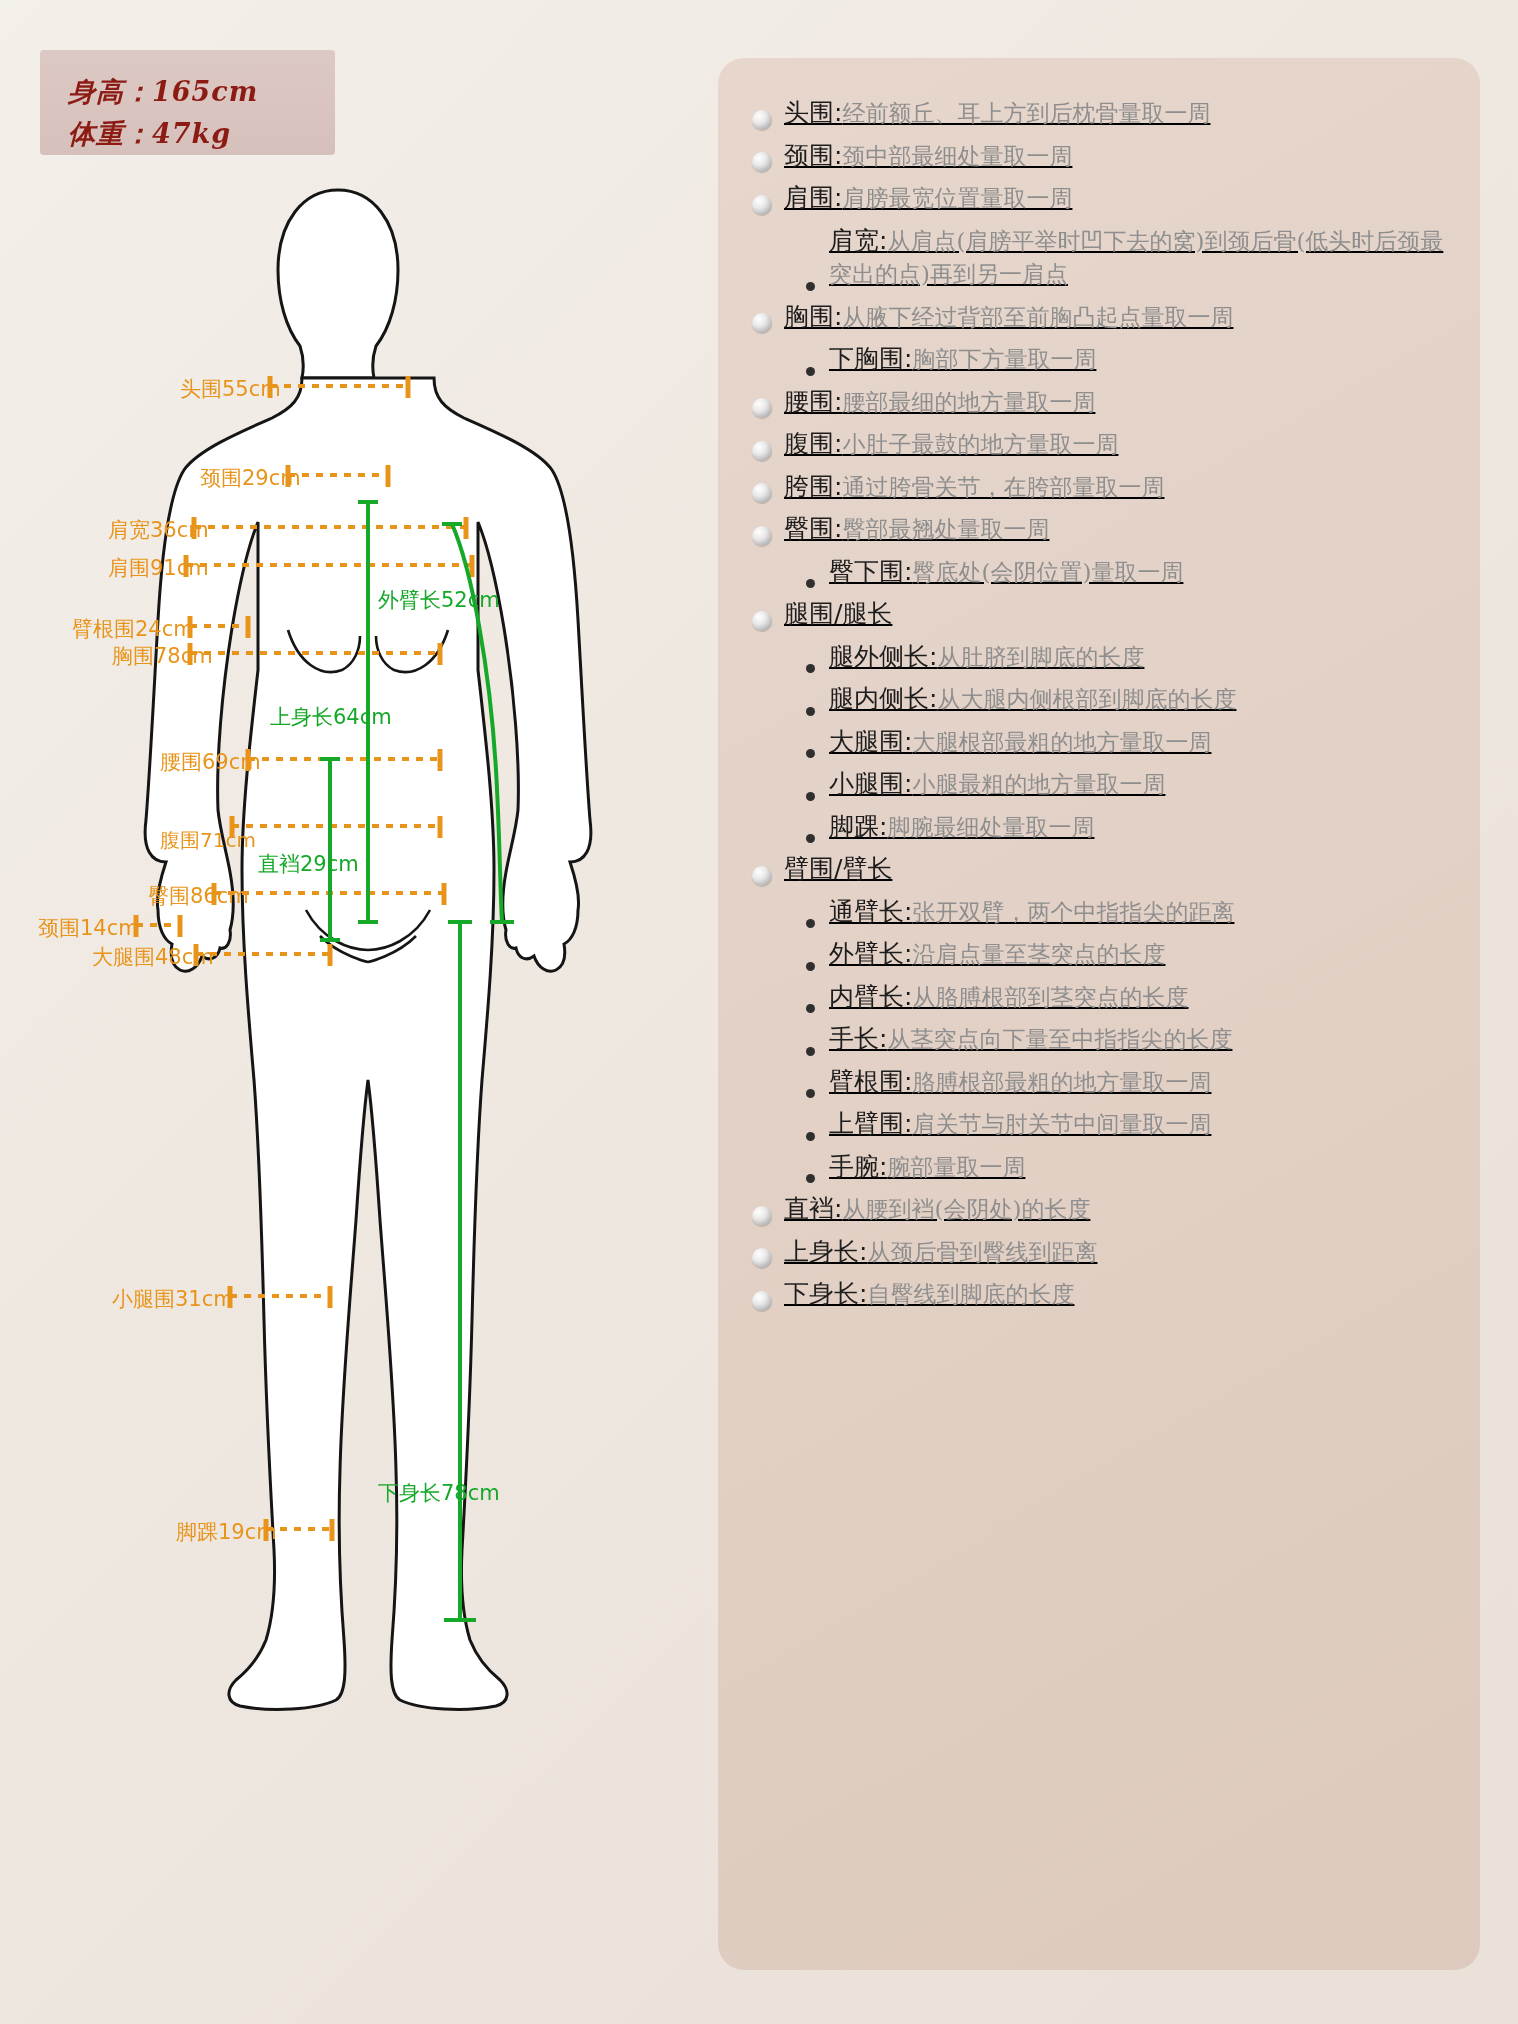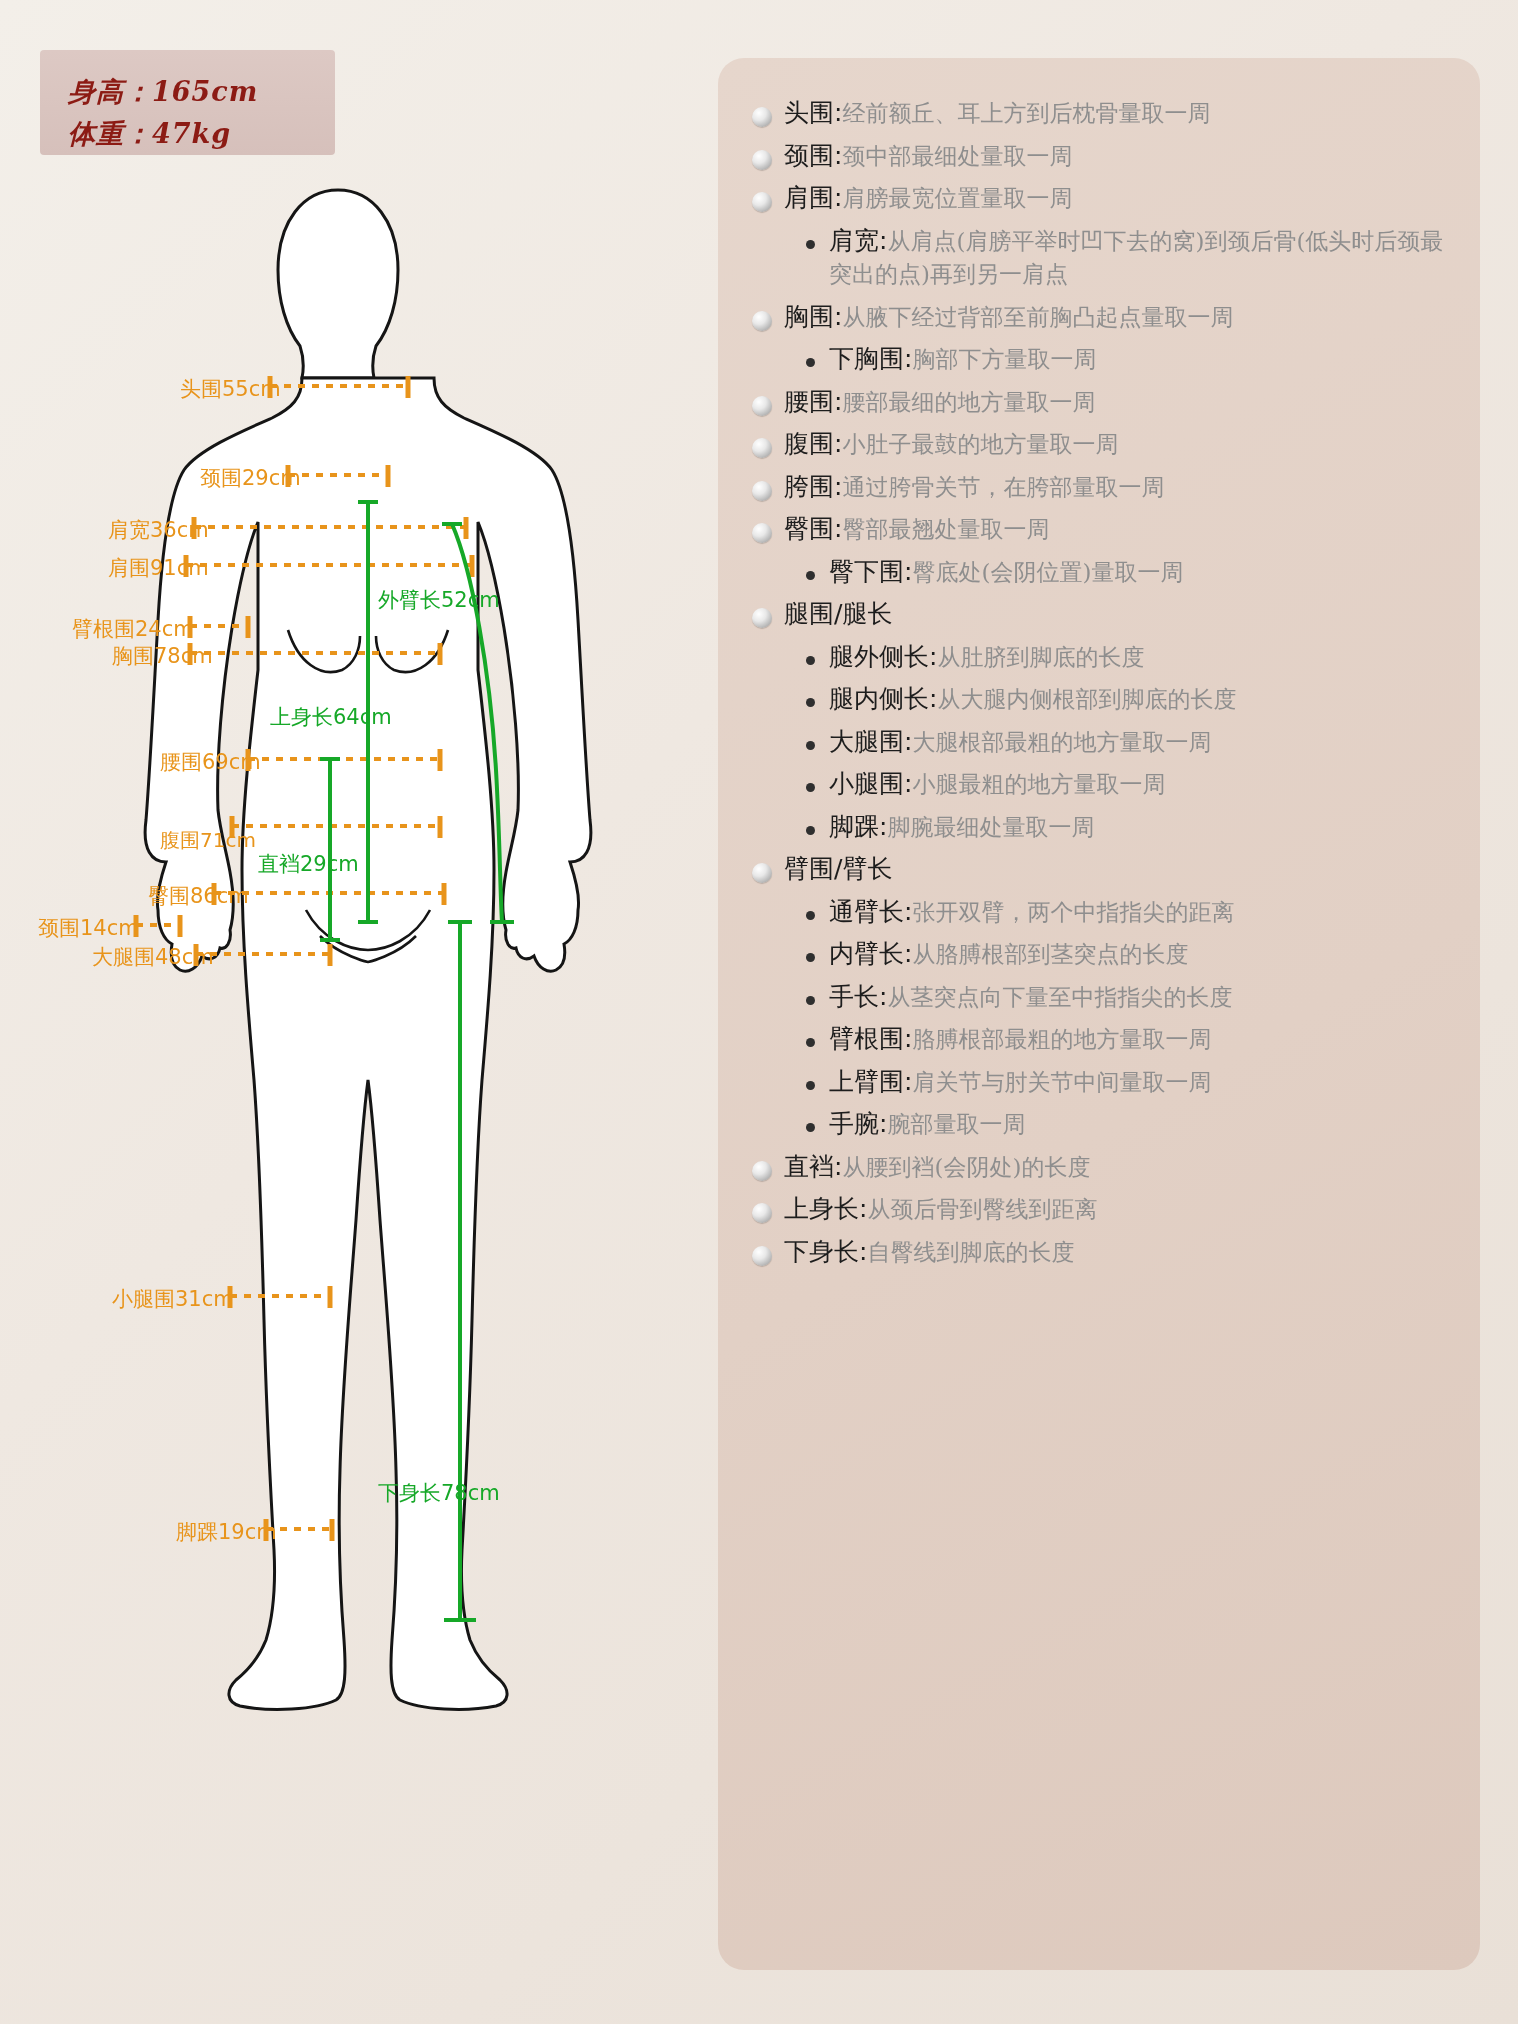--- a/index.html
+++ b/index.html
@@ -30,21 +30,21 @@
   
   .figure-panel{position:absolute;left:20px;top:150px;width:660px;height:1860px;}
   .fig-svg{position:absolute;left:0;top:0;}
   
   .right-panel{
     position:absolute;left:718px;top:58px;width:762px;height:1912px;
     background:linear-gradient(150deg,#e6d6cc 0%,#e2d0c5 55%,#ddc9bd 100%);
     border-radius:26px;
     padding:38px 26px 20px 30px;box-sizing:border-box;
   }
-  .entry{display:flex;align-items:flex-start;margin-bottom:9px;}
+  .entry{display:flex;align-items:flex-end;margin-bottom:9px;text-decoration:underline;}
   .entry.lvl1{padding-left:4px;}
   .entry.lvl2{padding-left:58px;}
   .bullet-sphere{
     width:20px;height:20px;border-radius:50%;
     background:radial-gradient(circle at 34% 30%,#ffffff 0%,#e8e8e8 38%,#b5b5b5 74%,#8f8f8f 100%);
     flex:0 0 auto;margin-top:11px;margin-right:12px;
     box-shadow:0 1px 1px rgba(0,0,0,.18);
   }
   .bullet-dot{
     width:9px;height:9px;border-radius:50%;background:#2f2f2f;
@@ -320,20 +320,24 @@
     <div class="entry lvl1">
       <span class="bullet-sphere"></span>
       <span class="entry-text"><span class="term">臂围/臂长</span><span class="desc"></span></span>
     </div>
 
     <div class="entry lvl2">
       <span class="bullet-dot"></span>
       <span class="entry-text"><span class="term">通臂长:</span><span class="desc">张开双臂，两个中指指尖的距离</span></span>
     </div>
 
+    <div class="entry lvl2">
+      <span class="bullet-dot"></span>
+      <span class="entry-text"><span class="term">外臂长:</span><span class="desc">沿肩点量至茎突点的长度</span></span>
+    </div>
 
     <div class="entry lvl2">
       <span class="bullet-dot"></span>
       <span class="entry-text"><span class="term">内臂长:</span><span class="desc">从胳膊根部到茎突点的长度</span></span>
     </div>
 
     <div class="entry lvl2">
       <span class="bullet-dot"></span>
       <span class="entry-text"><span class="term">手长:</span><span class="desc">从茎突点向下量至中指指尖的长度</span></span>
     </div>

